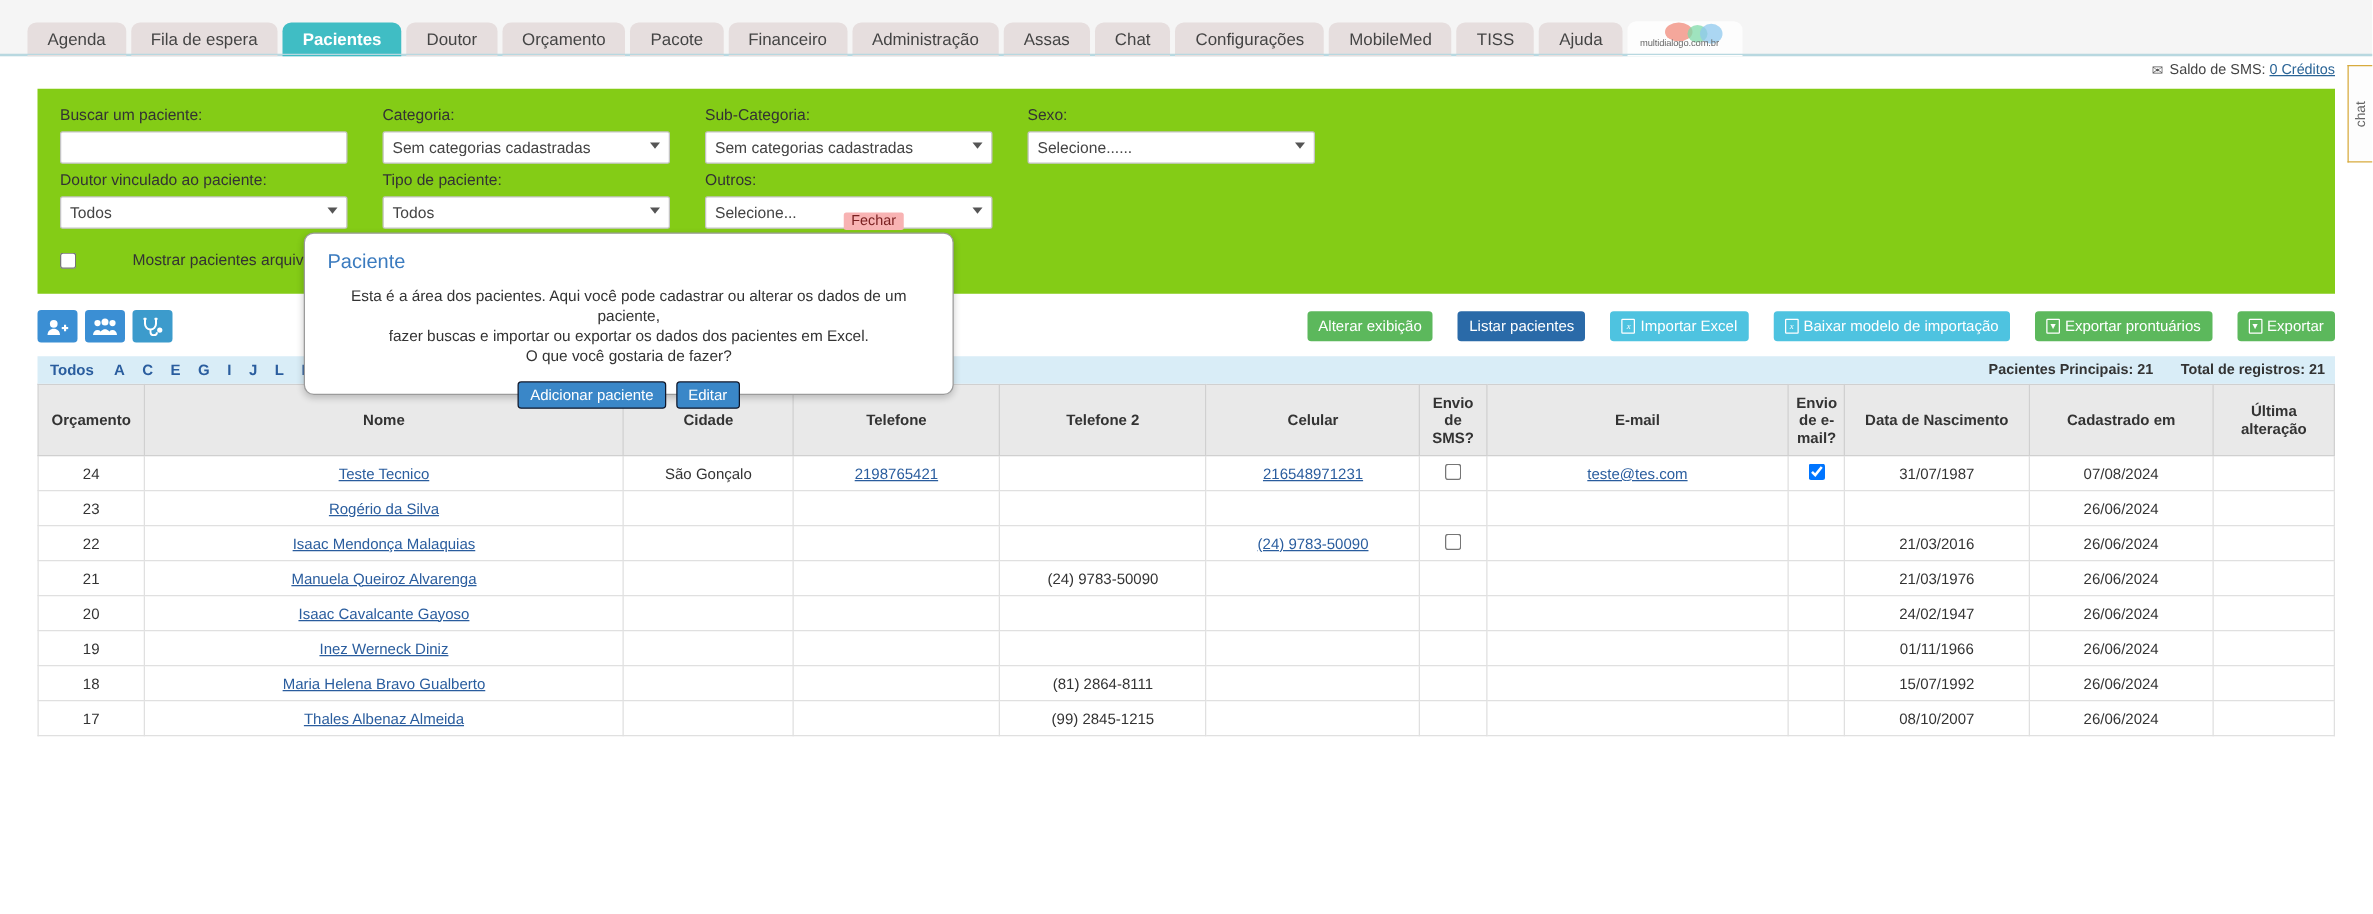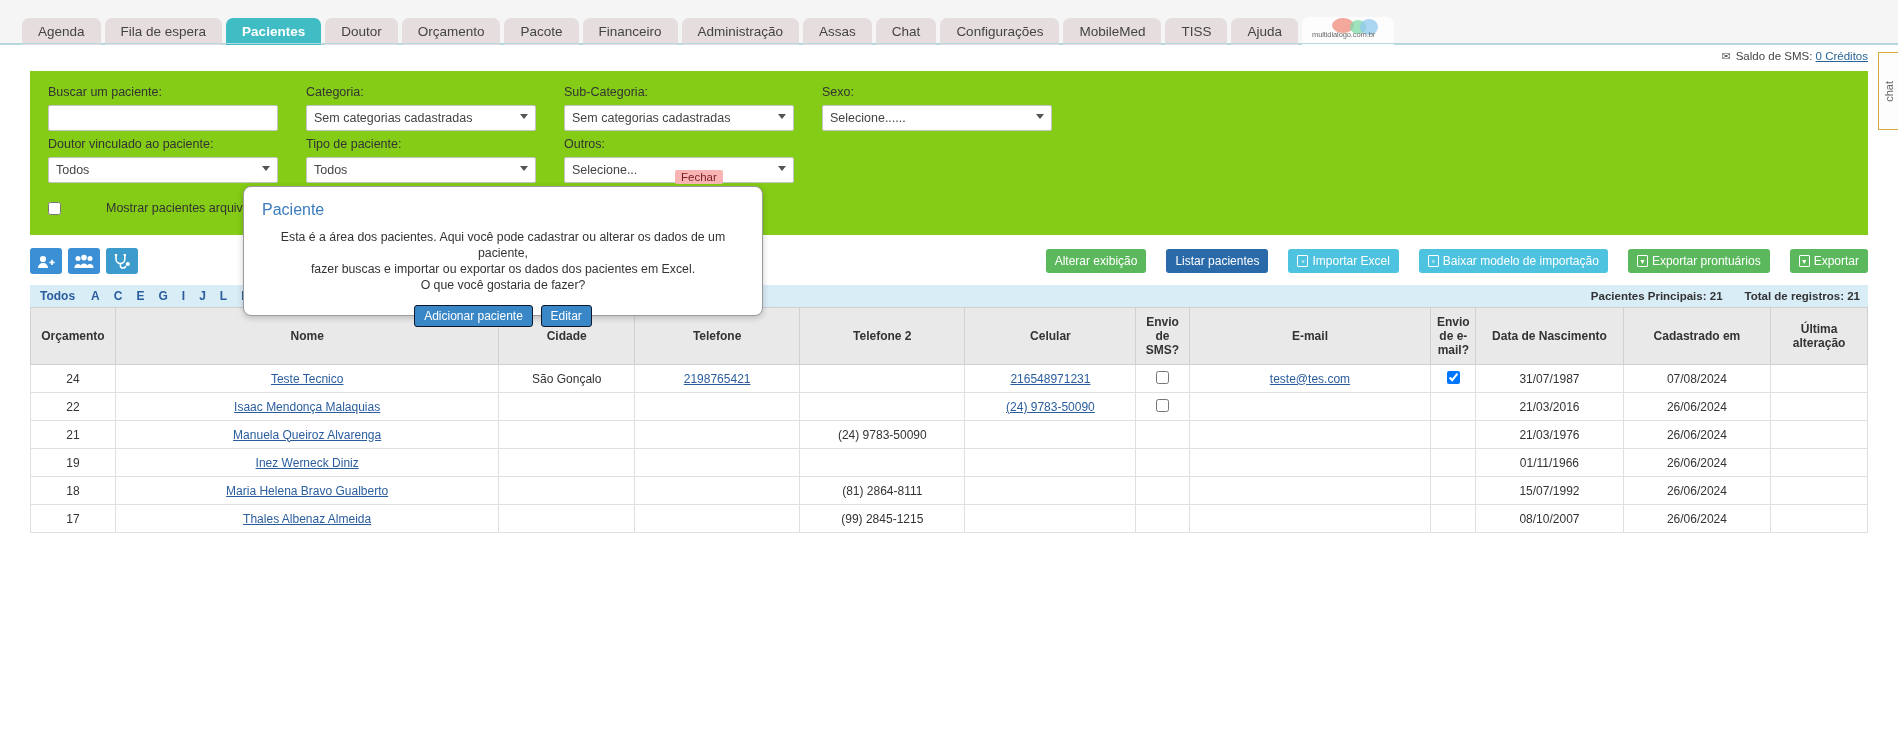--- a/index.html
+++ b/index.html
@@ -498,20 +498,34 @@
             <td></td>
             <td><a class="lnk">216548971231</a></td>
             <td><input type="checkbox" class="tchk" style=""></td>
             <td class="lcell"><a class="lnk">teste@tes.com</a></td>
             <td><input type="checkbox" class="tchk" checked="" style=""></td>
             <td>31/07/1987</td>
             <td>07/08/2024</td>
             <td></td>
           </tr>
           <tr>
+            <td>23</td>
+            <td class="lcell"><a class="lnk">Rogério da Silva</a></td>
+            <td></td>
+            <td></td>
+            <td></td>
+            <td></td>
+            <td></td>
+            <td class="lcell"></td>
+            <td></td>
+            <td></td>
+            <td>26/06/2024</td>
+            <td></td>
+          </tr>
+          <tr>
             <td>22</td>
             <td class="lcell"><a class="lnk">Isaac Mendonça Malaquias</a></td>
             <td></td>
             <td></td>
             <td></td>
             <td><a class="lnk">(24) 9783-50090</a></td>
             <td><input type="checkbox" class="tchk" style=""></td>
             <td class="lcell"></td>
             <td></td>
             <td>21/03/2016</td>
@@ -522,20 +536,34 @@
             <td>21</td>
             <td class="lcell"><a class="lnk">Manuela Queiroz Alvarenga</a></td>
             <td></td>
             <td></td>
             <td>(24) 9783-50090</td>
             <td></td>
             <td></td>
             <td class="lcell"></td>
             <td></td>
             <td>21/03/1976</td>
+            <td>26/06/2024</td>
+            <td></td>
+          </tr>
+          <tr>
+            <td>20</td>
+            <td class="lcell"><a class="lnk">Isaac Cavalcante Gayoso</a></td>
+            <td></td>
+            <td></td>
+            <td></td>
+            <td></td>
+            <td></td>
+            <td class="lcell"></td>
+            <td></td>
+            <td>24/02/1947</td>
             <td>26/06/2024</td>
             <td></td>
           </tr>
           <tr>
             <td>19</td>
             <td class="lcell"><a class="lnk">Inez Werneck Diniz</a></td>
             <td></td>
             <td></td>
             <td></td>
             <td></td>

